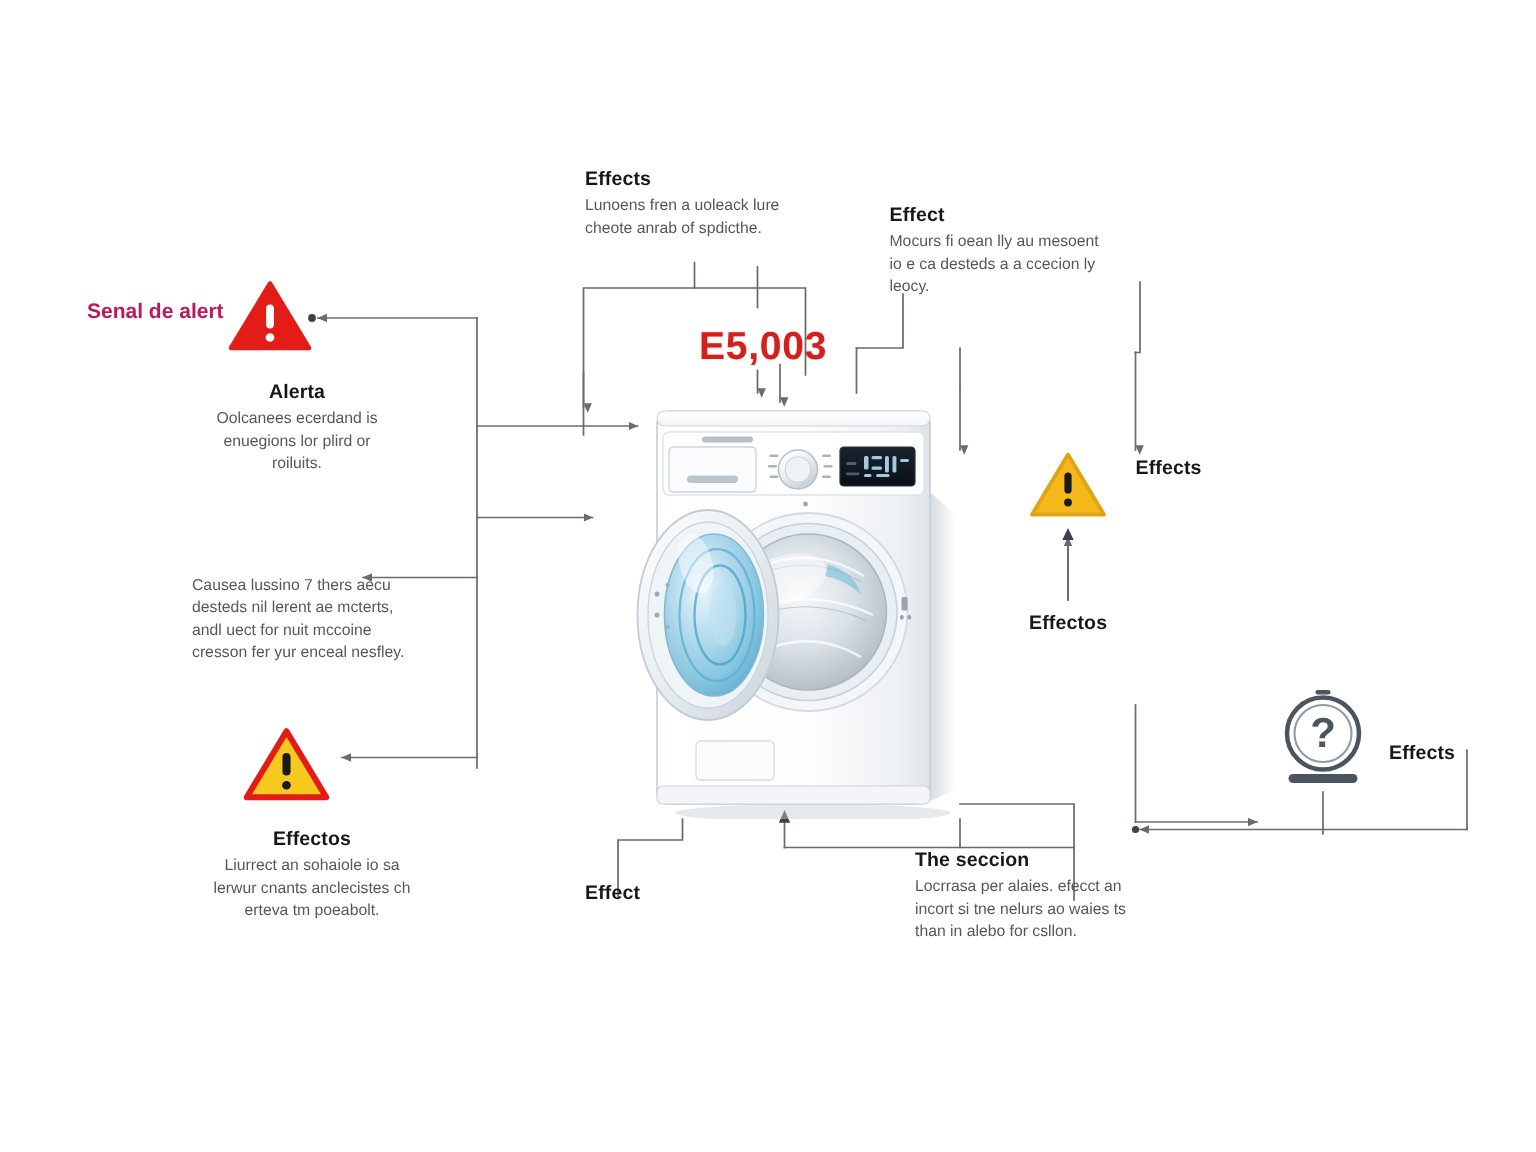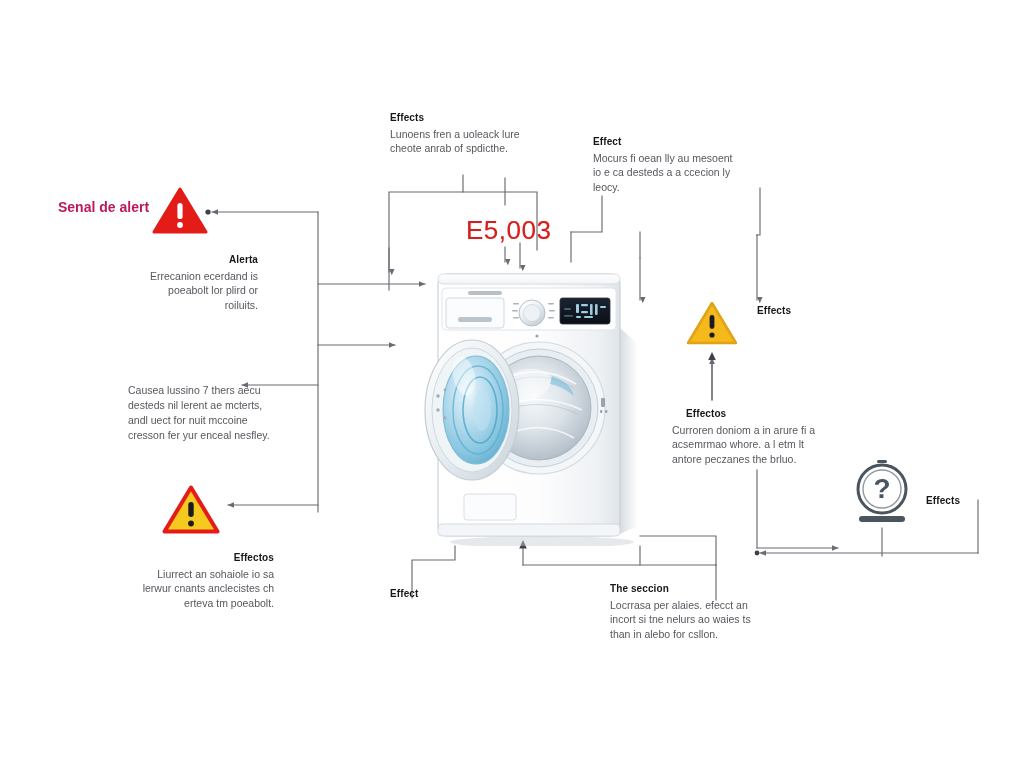--- a/index.html
+++ b/index.html
@@ -13,52 +13,52 @@
   }
   #stage{position:absolute;left:0;top:0;width:1024px;height:768px;}
 
   
   #wires{position:absolute;left:0;top:0;width:1024px;height:768px;pointer-events:none;}
 
   
   .callout{position:absolute;}
   .callout .ttl{
     font-weight:bold;
-    font-size:10px;
+    font-size:13px;
     letter-spacing:.1px;
     color:#17171b;
     margin:0 0 3px 0;
     line-height:1.15;
   }
   .callout .bdy{
     font-size:10.5px;
     line-height:1.42;
     color:#4a4a52;
     margin:0;
     filter:blur(.23px);
     opacity:.93;
   }
   .c-left   .ttl,.c-left .bdy{text-align:left;}
-  .c-center .ttl,.c-center .bdy{text-align:right;margin-left:30px;}
+  .c-center .ttl,.c-center .bdy{text-align:center;margin-left:30px;}
 
   
   .plainlabel{
     position:absolute;
     font-size:14px;
     font-weight:600;
     color:#be185d;
     white-space:nowrap;
   }
 
   
   #errcode{
     position:absolute;
     left:466px;top:215px;
     font-size:26px;
-    font-weight:normal;
+    font-weight:bold;
     color:#d4201c;
     letter-spacing:.5px;
     text-shadow:0 0 1px rgba(212,32,28,.35);
   }
 
   
   .tri{position:absolute;}
 
   
   #qicon{position:absolute;left:851px;top:459px;width:62px;height:68px;}
@@ -330,47 +330,46 @@
     <p class="bdy">Lunoens fren a uoleack lure cheote anrab of spdicthe.</p>
   </div>
 
   <div class="callout c-left" style="left:593px;top:136px;width:150px;">
     <p class="ttl">Effect</p>
     <p class="bdy">Mocurs fi oean lly au mesoent io e ca desteds a a ccecion ly leocy.</p>
   </div>
 
   <div class="callout c-center" style="left:108px;top:254px;width:150px;">
     <p class="ttl">Alerta</p>
-    <p class="bdy">Errecanion ecerdand is poeabolt lor plird or roiluits.</p>
+    <p class="bdy">Oolcanees ecerdand is enuegions lor plird or roiluits.</p>
   </div>
 
   <div class="callout c-left" style="left:128px;top:383px;width:155px;">
     <p class="bdy">Causea lussino 7 thers aecu desteds nil lerent ae mcterts, andl uect for nuit mccoine cresson fer yur enceal nesfley.</p>
   </div>
 
   <div class="callout c-center" style="left:112px;top:552px;width:162px;">
     <p class="ttl">Effectos</p>
     <p class="bdy">Liurrect an sohaiole io sa lerwur cnants anclecistes ch erteva tm poeabolt.</p>
   </div>
 
   <div class="callout c-left" style="left:757px;top:305px;width:148px;">
     <p class="ttl">Effects</p>
   </div>
 
   <div class="callout c-left" style="left:672px;top:408px;width:152px;">
     <p class="ttl" style="margin-left:14px;">Effectos</p>
-    <p class="bdy">Curroren doniom a in arure fi a acsemrmao whore. a l etm lt antore peczanes the brluo.</p>
   </div>
 
   <div class="callout c-left" style="left:926px;top:495px;width:90px;">
     <p class="ttl">Effects</p>
   </div>
 
 
-  <div class="callout c-left" style="left:610px;top:583px;width:145px;">
+  <div class="callout c-left" style="left:610px;top:566px;width:145px;">
     <p class="ttl">The seccion</p>
     <p class="bdy">Locrrasa per alaies. efecct an incort si tne nelurs ao waies ts than in alebo for csllon.</p>
   </div>
 
   <div class="callout c-left" style="left:368px;top:588px;width:142px;">
     <p class="ttl" style="margin-left:22px;">Effect</p>
   </div>
 
 </div>
 

